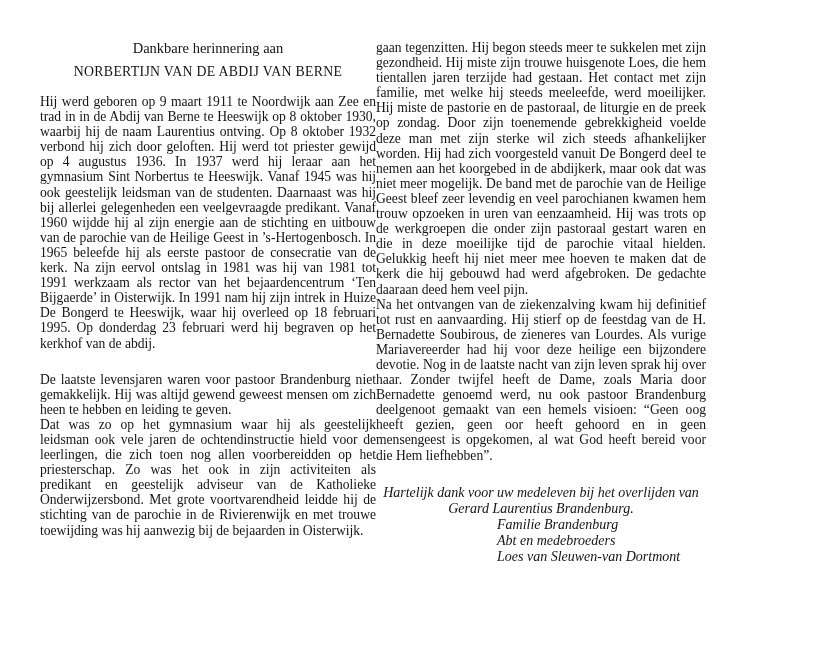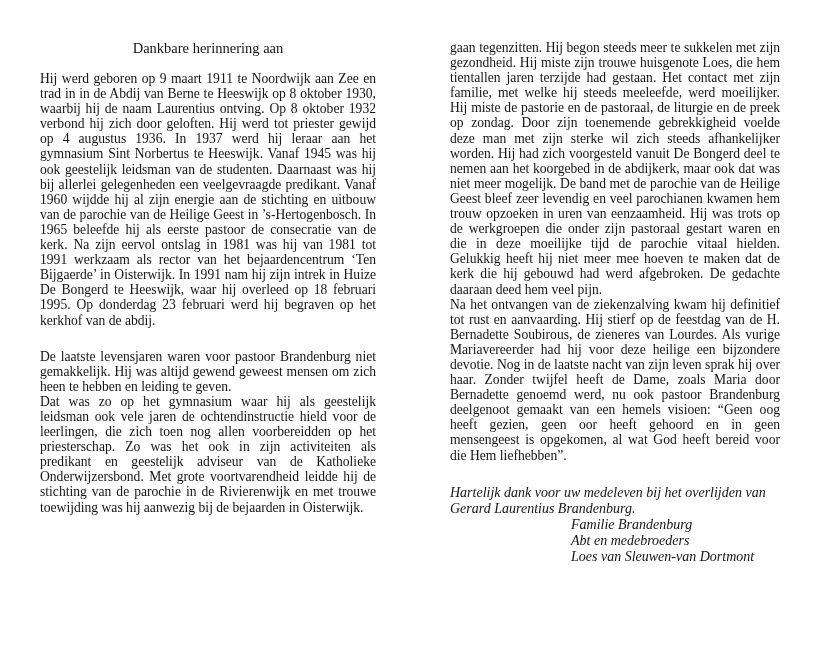--- a/index.html
+++ b/index.html
@@ -13,21 +13,20 @@
     color: #141414;
     font-family: "Liberation Serif", "DejaVu Serif", serif;
     overflow: hidden;
   }
   .page {
     box-sizing: border-box;
     width: 823px;
     height: 488px;
     padding: 40px 44px 0 40px;
     display: flex;
-    gap: 74px;
   }
   .col-left {
     flex: 0 0 336px;
     width: 336px;
   }
   .col-right {
     flex: 0 0 330px;
     width: 330px;
     font-family: Liberation Serif, serif;
   }
@@ -65,35 +64,37 @@
     margin-top: 21px !important;
   }
   .closing {
     margin-top: 22px;
     font-style: italic;
     font-size: 14px;
     line-height: 16px;
   }
   .closing .thanks {
     margin: 0;
+    text-align: center;
   }
   .signatures {
     margin-left: 121px;
   }
   .signatures div {
     white-space: nowrap;
   }
 </style>
 </head>
 <body>
 
 <div class="page">
 
   <div class="col-left">
     <div class="dedication">Dankbare herinnering aan</div>
+    <div class="memorial-subtitle">NORBERTIJN VAN DE ABDIJ VAN BERNE</div>
 
     <div class="body-text">
       <p class="first-body">Hij werd geboren op 9 maart 1911 te Noordwijk aan Zee en trad in in de Abdij van Berne te Heeswijk op 8 oktober 1930, waarbij hij de naam Laurentius ontving. Op 8 oktober 1932 verbond hij zich door geloften. Hij werd tot priester gewijd op 4 augustus 1936. In 1937 werd hij leraar aan het gymnasium Sint Norbertus te Heeswijk. Vanaf 1945 was hij ook geestelijk leidsman van de studenten. Daarnaast was hij bij allerlei gelegenheden een veelgevraagde predikant. Vanaf 1960 wijdde hij al zijn energie aan de stichting en uitbouw van de parochie van de Heilige Geest in ’s-Hertogenbosch. In 1965 beleefde hij als eerste pastoor de consecratie van de kerk. Na zijn eervol ontslag in 1981 was hij van 1981 tot 1991 werkzaam als rector van het bejaardencentrum ‘Ten Bijgaerde’ in Oisterwijk. In 1991 nam hij zijn intrek in Huize De Bongerd te Heeswijk, waar hij overleed op 18 februari 1995. Op donderdag 23 februari werd hij begraven op het kerkhof van de abdij.</p>
       <p class="gap-top">De laatste levensjaren waren voor pastoor Brandenburg niet gemakkelijk. Hij was altijd gewend geweest mensen om zich heen te hebben en leiding te geven.</p>
       <p>Dat was zo op het gymnasium waar hij als geestelijk leidsman ook vele jaren de ochtendinstructie hield voor de leerlingen, die zich toen nog allen voorbereidden op het priesterschap. Zo was het ook in zijn activiteiten als predikant en geestelijk adviseur van de Katholieke Onderwijzersbond. Met grote voortvarendheid leidde hij de stichting van de parochie in de Rivierenwijk en met trouwe toewijding was hij aanwezig bij de bejaarden in Oisterwijk.</p>
     </div>
   </div>
 
   <div class="col-right">
     <div class="body-text">

